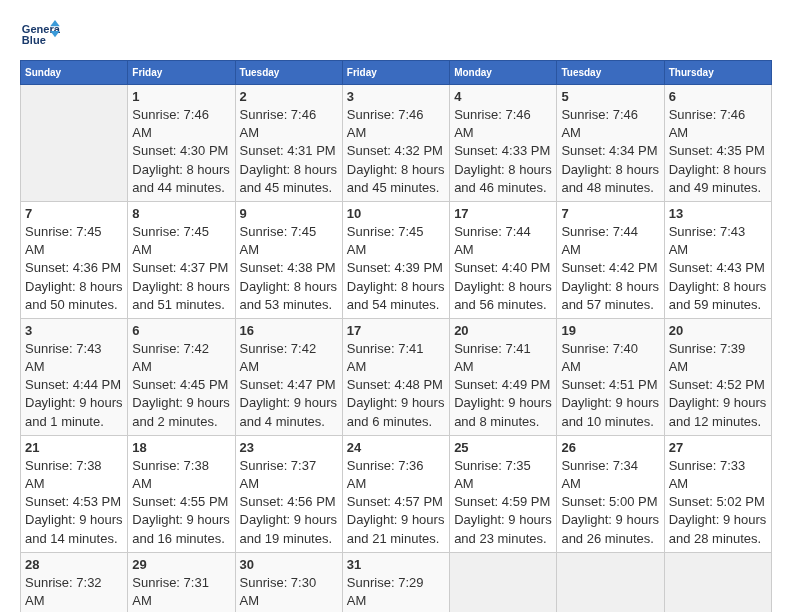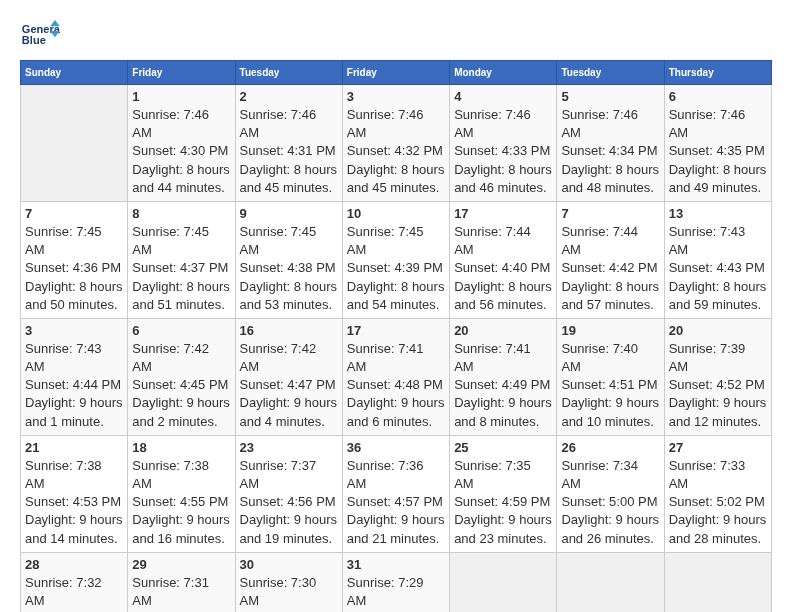--- a/index.html
+++ b/index.html
@@ -203,21 +203,21 @@
         </td>
         <td>
           <span class="day-number">18</span>
           <div class="day-info">Sunrise: 7:38 AM<br>Sunset: 4:55 PM<br>Daylight: 9 hours and 16 minutes.</div>
         </td>
         <td>
           <span class="day-number">23</span>
           <div class="day-info">Sunrise: 7:37 AM<br>Sunset: 4:56 PM<br>Daylight: 9 hours and 19 minutes.</div>
         </td>
         <td>
-          <span class="day-number">36</span>
+          <span class="day-number">24</span>
           <div class="day-info">Sunrise: 7:36 AM<br>Sunset: 4:57 PM<br>Daylight: 9 hours and 21 minutes.</div>
         </td>
         <td>
           <span class="day-number">25</span>
           <div class="day-info">Sunrise: 7:35 AM<br>Sunset: 4:59 PM<br>Daylight: 9 hours and 23 minutes.</div>
         </td>
         <td>
           <span class="day-number">26</span>
           <div class="day-info">Sunrise: 7:34 AM<br>Sunset: 5:00 PM<br>Daylight: 9 hours and 26 minutes.</div>
         </td>

